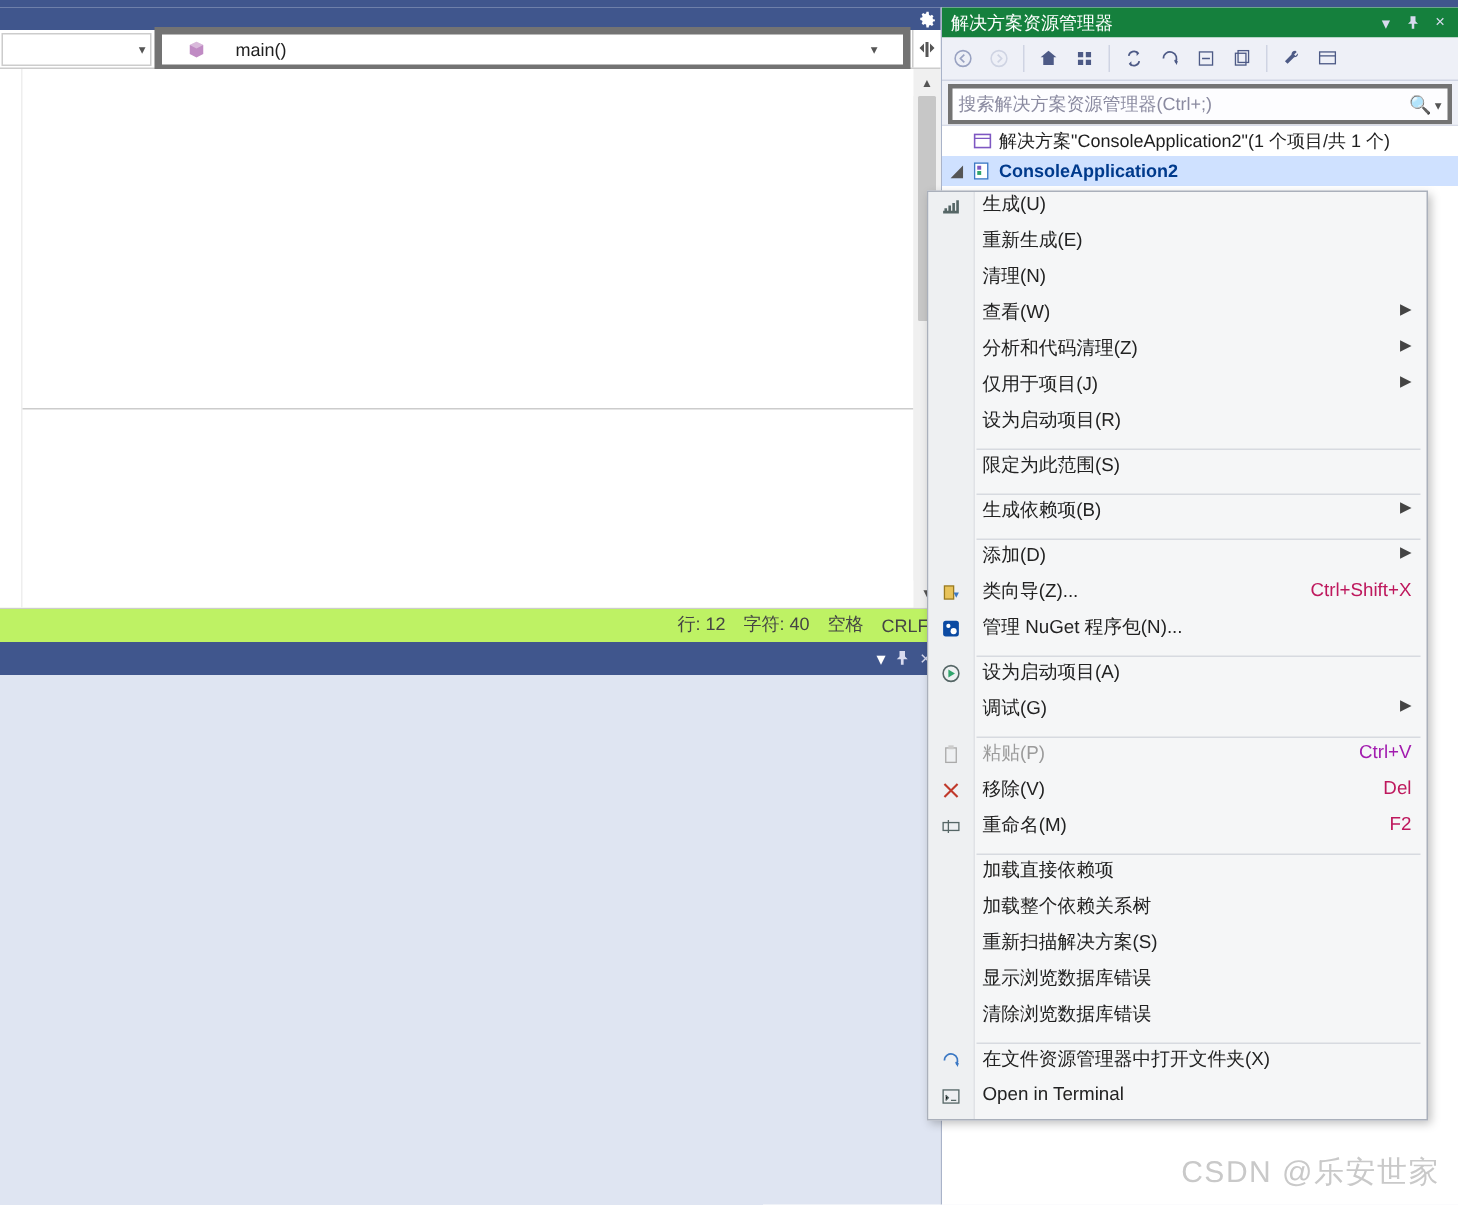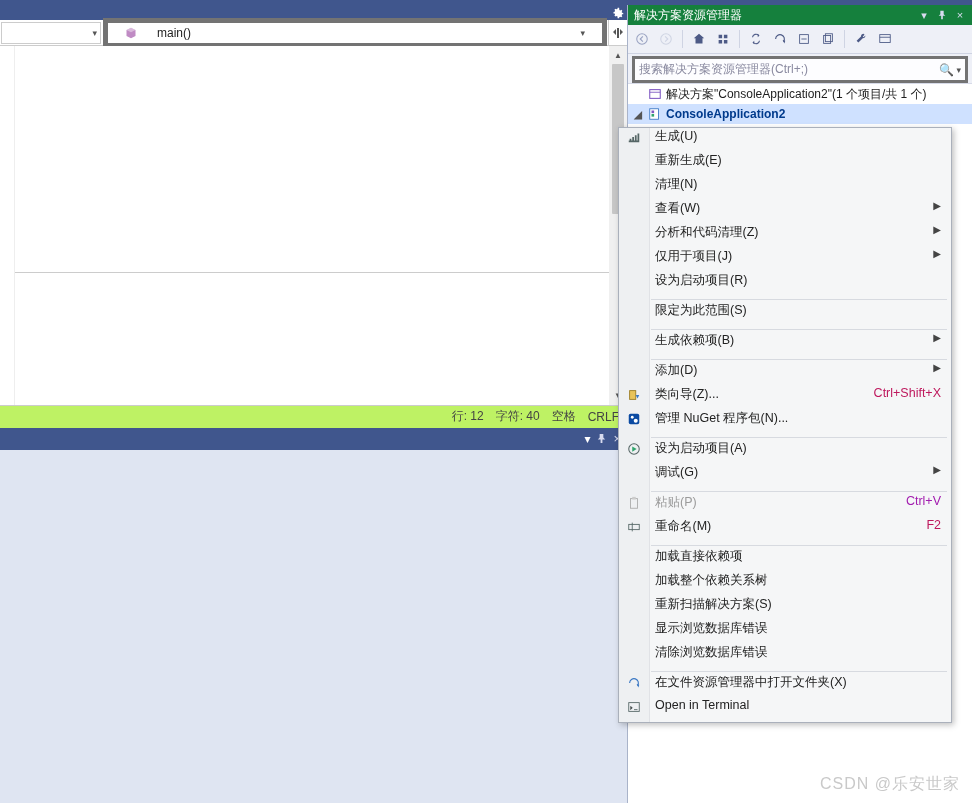--- a/index.html
+++ b/index.html
@@ -50,21 +50,21 @@
   .menu{position:absolute;left:618px;top:127px;width:332px;background:#f5f6f7;border:1px solid #aab0bb;box-shadow:2px 2px 6px rgba(0,0,0,.25);font-size:12.5px;color:#222}
   .menu .gutter{position:absolute;left:0;top:0;bottom:0;width:30px;background:#eef0f2;border-right:1px solid #e0e2e6}
   .mi{position:relative;height:24px;display:flex;align-items:flex-start;padding-left:36px;padding-right:10px;z-index:1}
   .mi.disabled{color:#9b9b9b}
   .mi .short{margin-left:auto;color:#be185d}
   .mi.disabled .short{color:#a21caf}
   .mi .sub{margin-left:auto;font-size:10px;color:#444}
   .mi .ico{position:absolute;left:6px;width:18px;height:18px;display:flex;align-items:center;justify-content:center}
   .msep{position:relative;height:6px;z-index:1}
   .msep::after{content:"";position:absolute;left:32px;right:4px;top:3px;height:1px;background:#d7dae0}
-  .watermark{position:absolute;right:12px;bottom:8px;color:#c9c9c9;font-size:16px;letter-spacing:1px;z-index:0}
+  .watermark{position:absolute;right:12px;bottom:8px;color:#c9c9c9;font-size:20px;letter-spacing:1px;z-index:0}
 </style>
 </head>
 <body>
 
 <div class="root">
   <div class="left">
     <div class="gearbar">
       <svg width="12" height="12" viewBox="0 0 16 16">
           <path d="M8 5a3 3 0 100 6 3 3 0 000-6zm7 3l-1.6-.3a5.5 5.5 0 00-.5-1.2l.9-1.4-1.4-1.4-1.4.9a5.5 5.5 0 00-1.2-.5L9.5 1h-2l-.3 1.6a5.5 5.5 0 00-1.2.5l-1.4-.9L3.2 3.6l.9 1.4a5.5 5.5 0 00-.5 1.2L2 6.5v2l1.6.3c.1.4.3.8.5 1.2l-.9 1.4 1.4 1.4 1.4-.9c.4.2.8.4 1.2.5L7.5 15h2l.3-1.6c.4-.1.8-.3 1.2-.5l1.4.9 1.4-1.4-.9-1.4c.2-.4.4-.8.5-1.2L15 9.5v-2z"></path>
         </svg>
@@ -311,20 +311,29 @@
           <rect x="4" y="3" width="8" height="11" fill="none" stroke="#aaa"></rect>
           <rect x="6" y="1" width="4" height="3" fill="#ccc"></rect>
         </svg>
       </span>
       <span class="lbl">粘贴(P)</span>
       <span class="short">Ctrl+V</span>
     </div>
     <div class="mi">
       <span class="ico">
         <svg width="14" height="14" viewBox="0 0 16 16">
+          <path stroke="#c0392b" stroke-width="1.6" d="M3 3l10 10M13 3L3 13"></path>
+        </svg>
+      </span>
+      <span class="lbl">移除(V)</span>
+      <span class="short">Del</span>
+    </div>
+    <div class="mi">
+      <span class="ico">
+        <svg width="14" height="14" viewBox="0 0 16 16">
           <rect x="2" y="5" width="12" height="6" fill="none" stroke="#566"></rect>
           <path stroke="#566" d="M6 3v10"></path>
         </svg>
       </span>
       <span class="lbl">重命名(M)</span>
       <span class="short">F2</span>
     </div>
     <div class="msep"></div>
     <div class="mi">
       <span class="lbl">加载直接依赖项</span>

